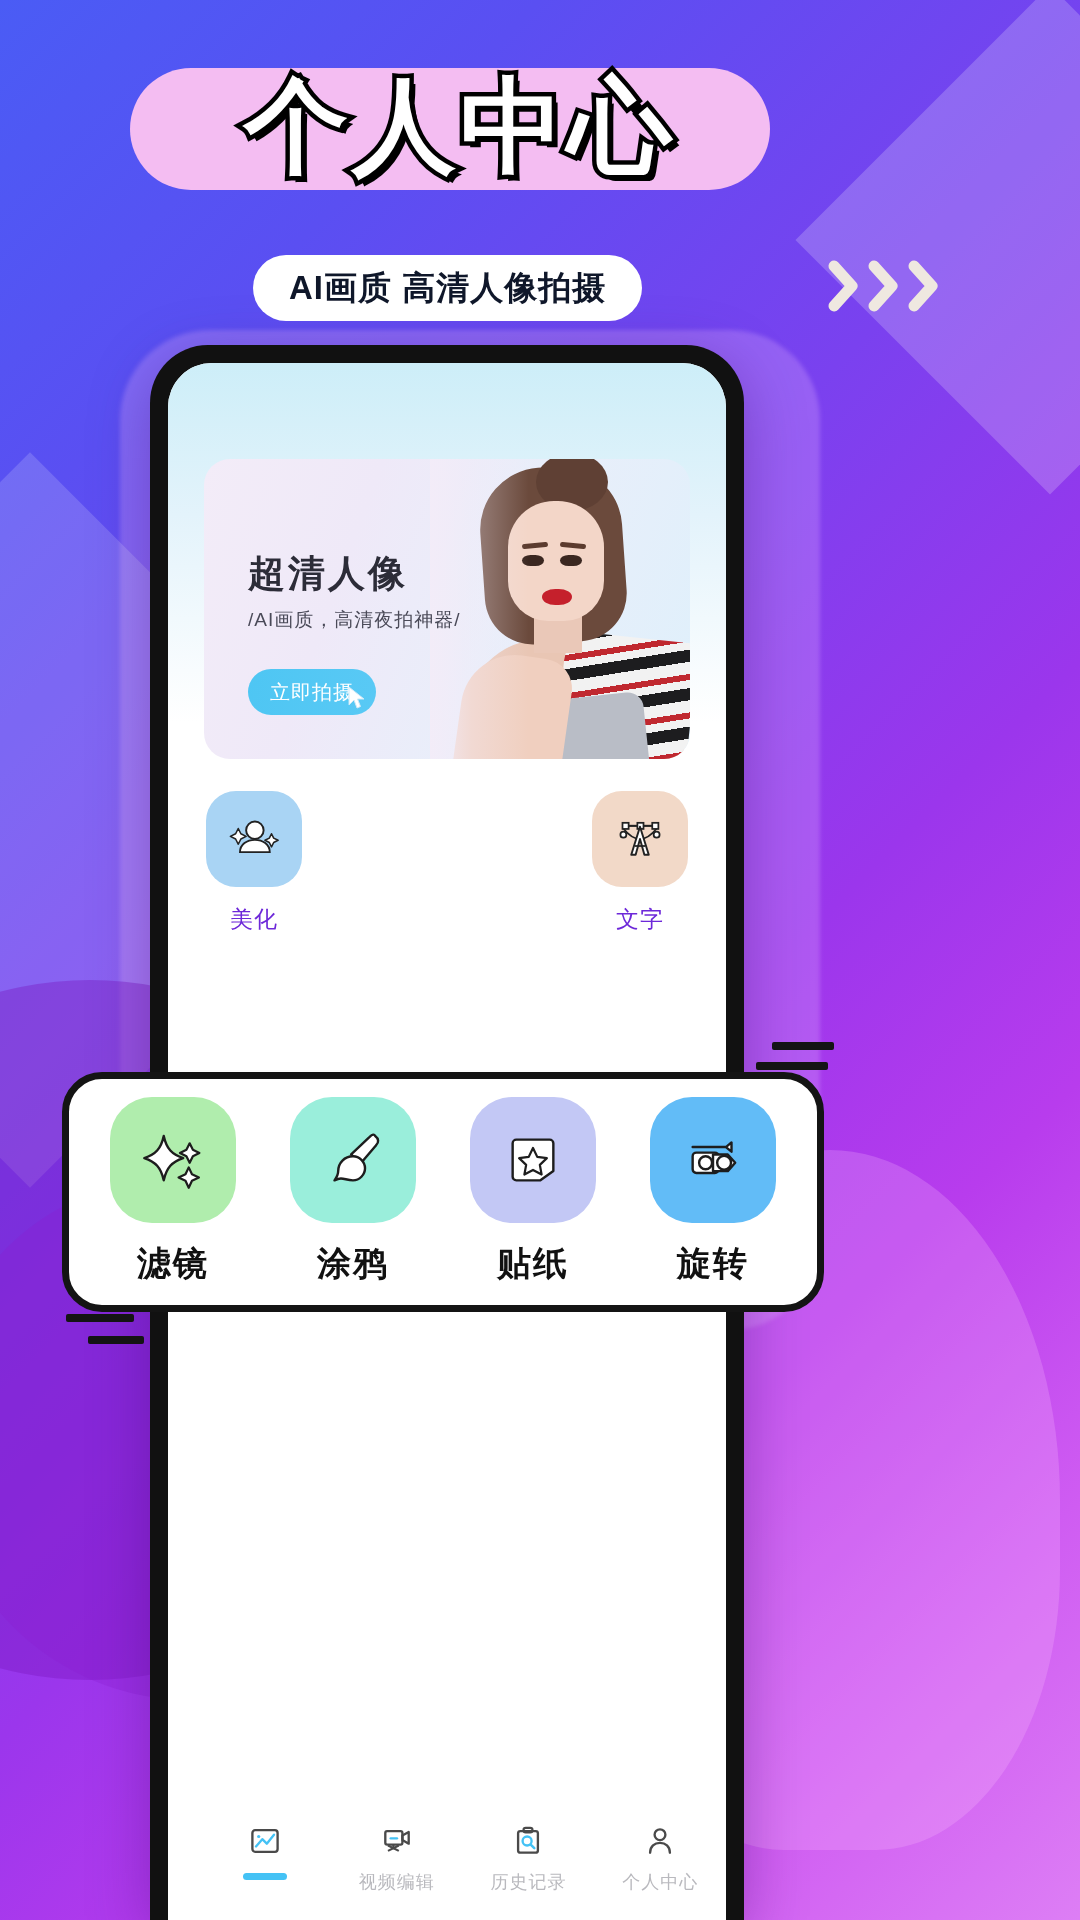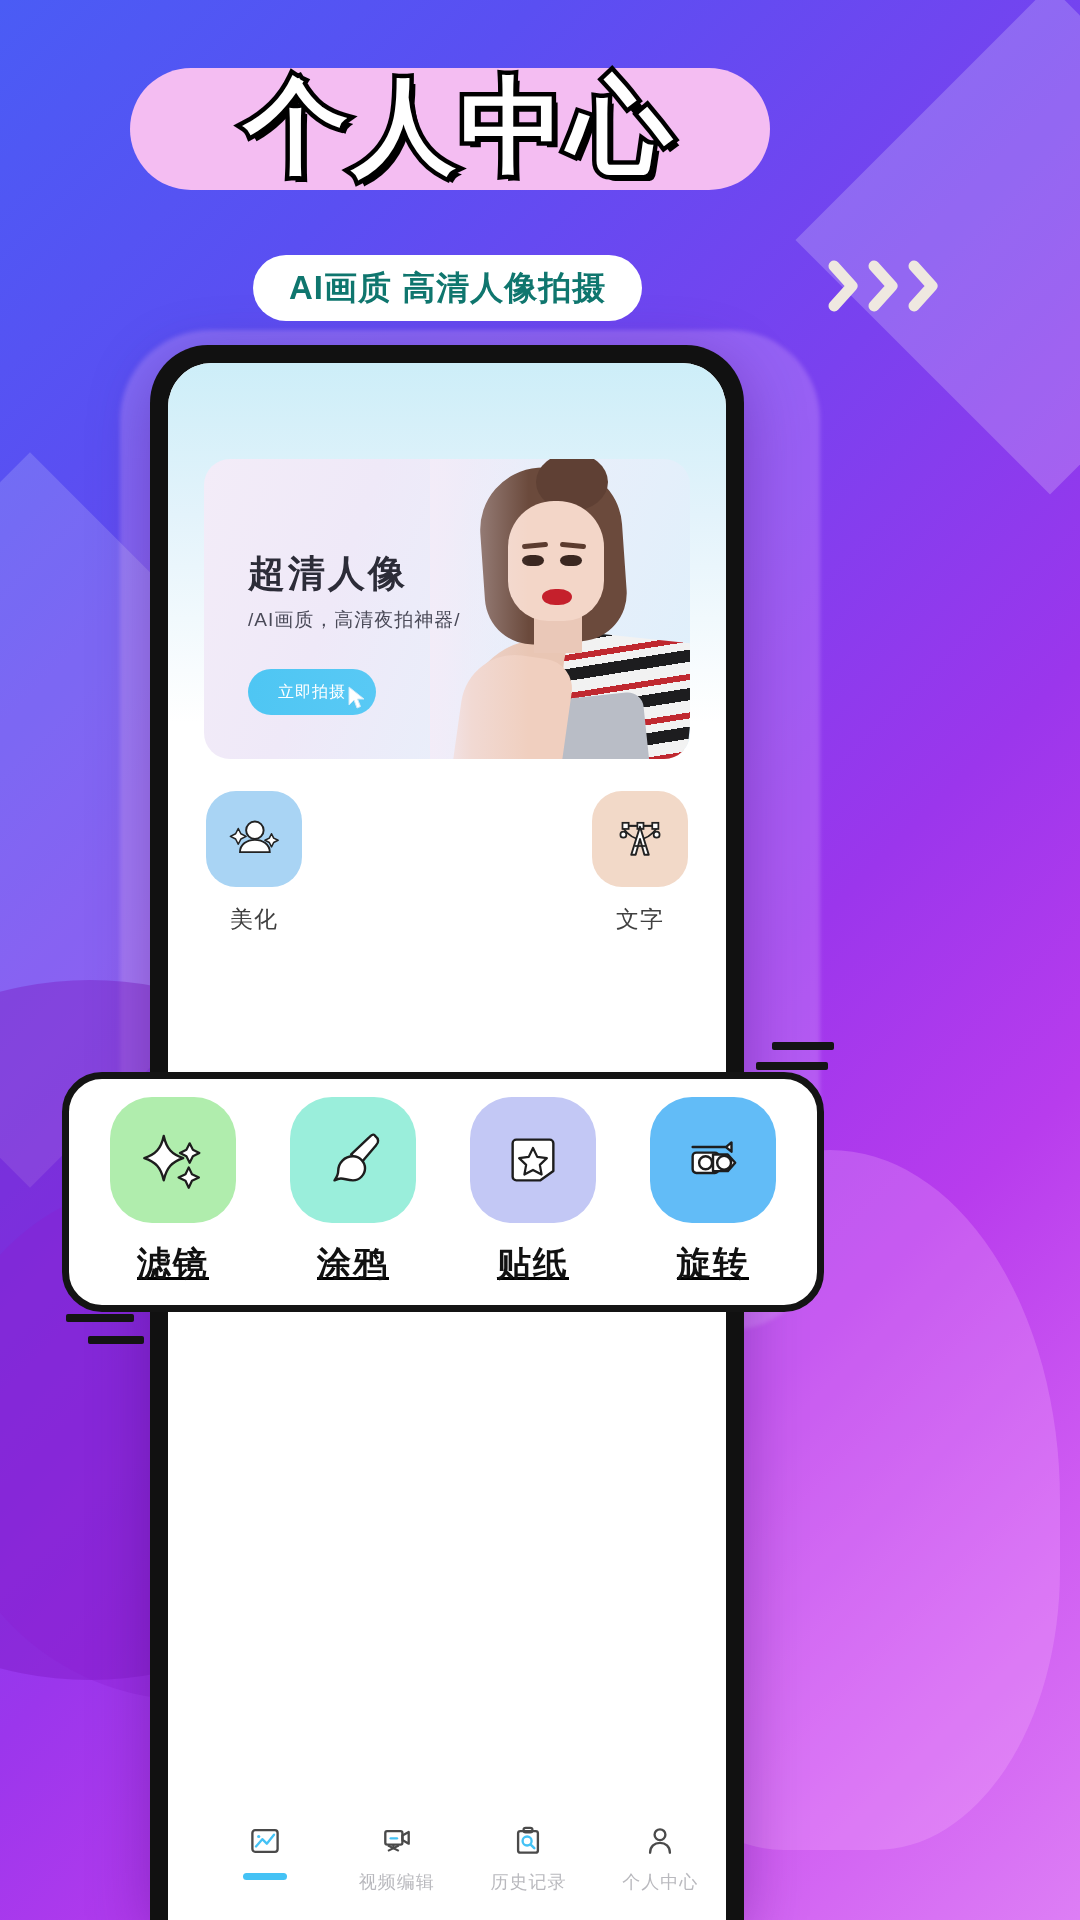--- a/index.html
+++ b/index.html
@@ -78,21 +78,21 @@
     text-shadow: 6px 6px 0 #000;
     white-space: nowrap;
   }
 
   .subtitle-pill {
     position: absolute; left: 253px; top: 255px;
     padding: 0 36px; height: 66px;
     background: #ffffff;
     border-radius: 33px;
     display: flex; align-items: center; justify-content: center;
-    font-size: 33px; font-weight: 700; color: #0f766e;
+    font-size: 33px; font-weight: 700; color: #0f172a;
     letter-spacing: 1px;
     white-space: nowrap;
   }
 
   .chevrons {
     position: absolute; left: 826px; top: 258px;
     display: flex; gap: 6px;
   }
   .chev { width: 34px; height: 56px; }
   .chev svg { display: block; }
@@ -135,21 +135,21 @@
   .hero-sub {
     position: absolute; left: 44px; top: 148px;
     font-size: 19px; color: #4a4a58; letter-spacing: 1px;
   }
   .hero-cta {
     position: absolute; left: 44px; top: 210px;
     width: 128px; height: 46px;
     border-radius: 23px;
     background: linear-gradient(100deg,#4ec6f3 0%, #59c9f5 100%);
     display: flex; align-items: center; justify-content: center;
-    font-size: 16px; color: #ffffff; letter-spacing: 1px;
+    font-size: 20px; color: #ffffff; letter-spacing: 1px;
   }
   .cursor-ico {
     position: absolute; right: 8px; bottom: 4px;
     width: 22px; height: 26px;
   }
   
   .model {
     position: absolute; right: 0; top: 0; width: 260px; height: 300px;
     overflow: hidden;
   }
@@ -207,21 +207,21 @@
   .features {
     position: absolute; left: 30px; top: 428px;
     width: 498px;
     display: flex; justify-content: space-between;
   }
   .feat { width: 112px; display: flex; flex-direction: column; align-items: center; }
   .feat-ico {
     width: 96px; height: 96px; border-radius: 30px;
     display: flex; align-items: center; justify-content: center;
   }
-  .feat-label { margin-top: 17px; font-size: 23px; color: #404040; letter-spacing: 1px; }
+  .feat-label { margin-top: 17px; font-size: 23px; color: #6d28d9; letter-spacing: 1px; }
 
   
   .tabbar {
     position: absolute; left: 0; bottom: 0; width: 100%; height: 118px;
     background: #ffffff;
     border-top-left-radius: 30px; border-top-right-radius: 30px;
     display: flex; align-items: flex-start; justify-content: space-around;
     padding-top: 18px;
     padding-left: 31px;
   }
@@ -235,21 +235,20 @@
   
   .overlay-card {
     position: absolute; left: 62px; top: 1072px;
     width: 762px; height: 240px;
     background: #ffffff;
     border: 7px solid #141414;
     border-radius: 40px;
     z-index: 40;
     display: flex; align-items: center; justify-content: space-around;
     padding: 0 14px;
-    text-decoration: underline;
   }
   .ov { width: 168px; display: flex; flex-direction: column; align-items: center; }
   .ov-ico {
     width: 126px; height: 126px; border-radius: 42px;
     display: flex; align-items: center; justify-content: center;
   }
   .ov-label { margin-top: 18px; font-size: 34px; font-weight: 700; color: #111; letter-spacing: 2px; }
 
   
   .dash-group { position: absolute; z-index: 25; }

